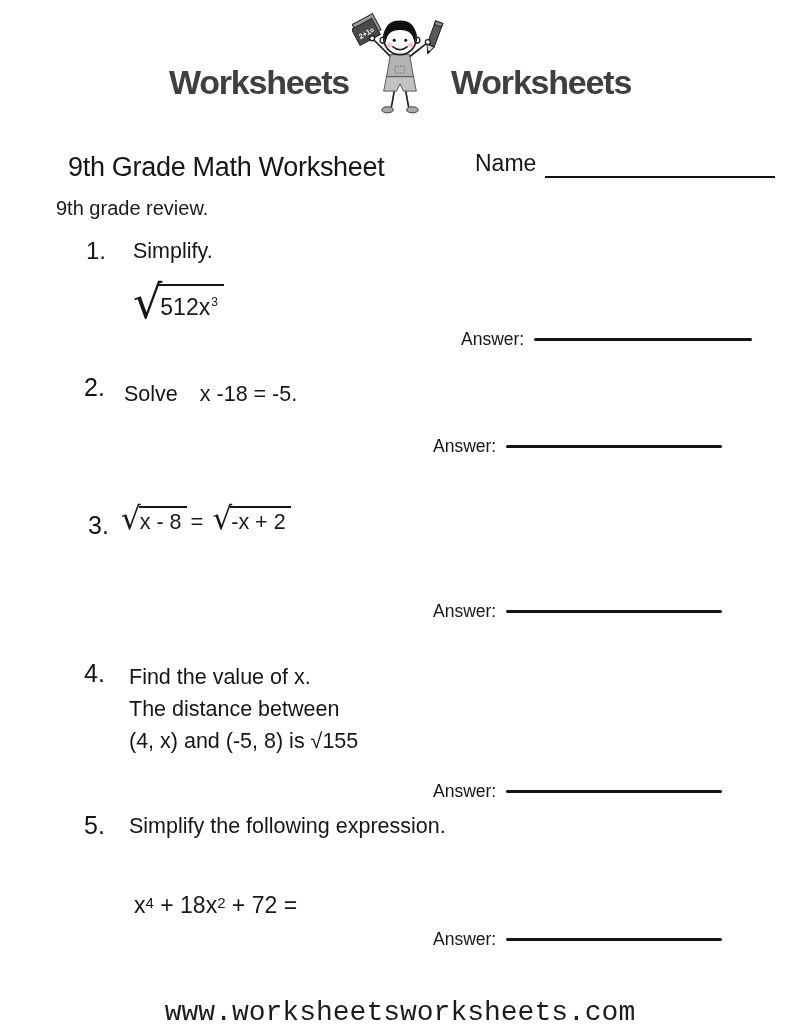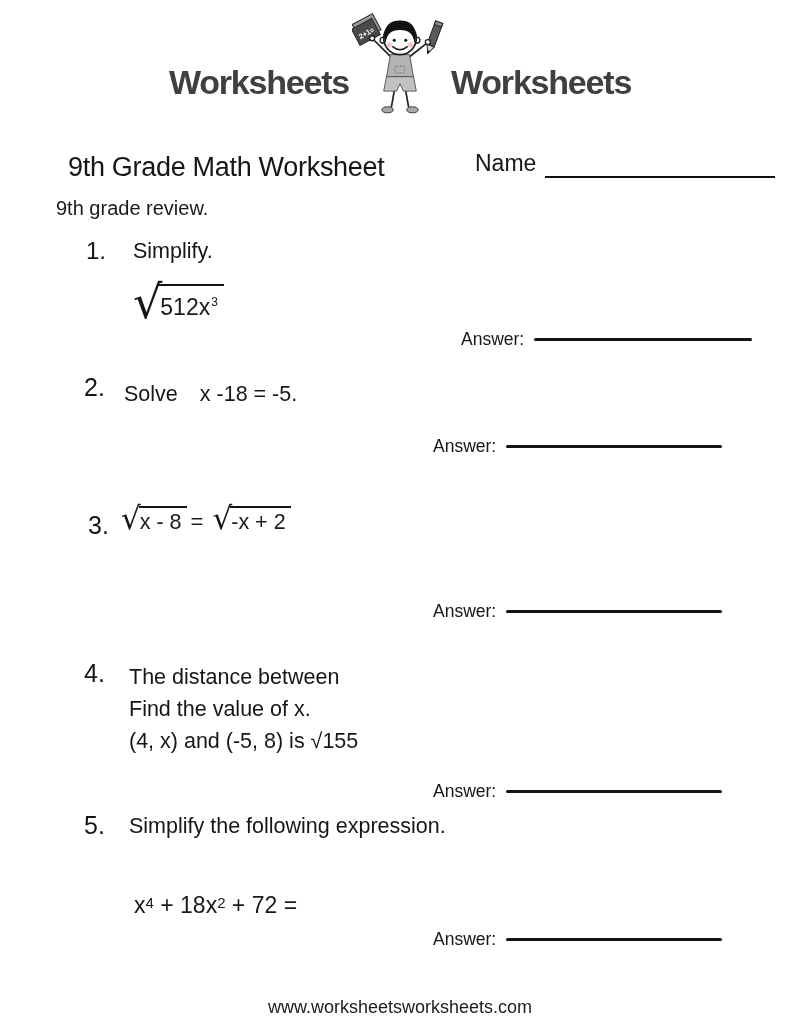--- a/index.html
+++ b/index.html
@@ -42,21 +42,21 @@
   .expr3{display:flex;align-items:flex-start;}
   .expr3 .eq{font-size:22px;margin:3px 9px 0 4px;}
   .expr5{font-size:23px;margin-top:28px;}
   .expr5 sup{font-size:15px;vertical-align:5px;letter-spacing:0;}
 
   
   .answer-row{display:flex;align-items:flex-start;}
   .answer-label{font-size:17.5px;color:#161616;line-height:22px;}
   .answer-line{width:216px;height:3px;background:#141414;border-radius:2px;margin-left:10px;margin-top:10px;}
 
-  .footer{top:997px;left:0;width:100%;text-align:center;font-size:18px;color:#1c1c1c;}
+  .footer{top:997px;left:0;width:100%;text-align:center;font-size:28px;color:#1c1c1c;font-family:Liberation Mono, monospace;}
 </style>
 </head>
 <body>
 
 <div class="page">
 
   <div class="abs logo">
     <span class="logo-text">Worksheets</span>
     <svg width="96" height="112" viewBox="0 0 100 116">
 
@@ -142,22 +142,22 @@
         <span class="rcand">-x + 2</span>
     </span>
   </div>
   <div class="abs answer-row" style="top:600px;left:433px;">
     <span class="answer-label">Answer:</span>
     <span class="answer-line"></span>
   </div>
 
   <div class="abs pnum" style="top:659px;left:84px;font-size:25px;">4.</div>
   <div class="abs ptext p4lines" style="top:661px;left:129px;">
+    <div>Find the value of x.</div>
     <div>The distance between</div>
-    <div>Find the value of x.</div>
     <div>(4, x) and (-5, 8) is √155</div>
   </div>
   <div class="abs answer-row" style="top:780px;left:433px;">
     <span class="answer-label">Answer:</span>
     <span class="answer-line"></span>
   </div>
 
   <div class="abs pnum" style="top:811px;left:84px;font-size:25px;">5.</div>
   <div class="abs ptext" style="top:814px;left:129px;">Simplify the following expression.</div>
   <div class="abs expr5" style="top:864px;left:134px;">

